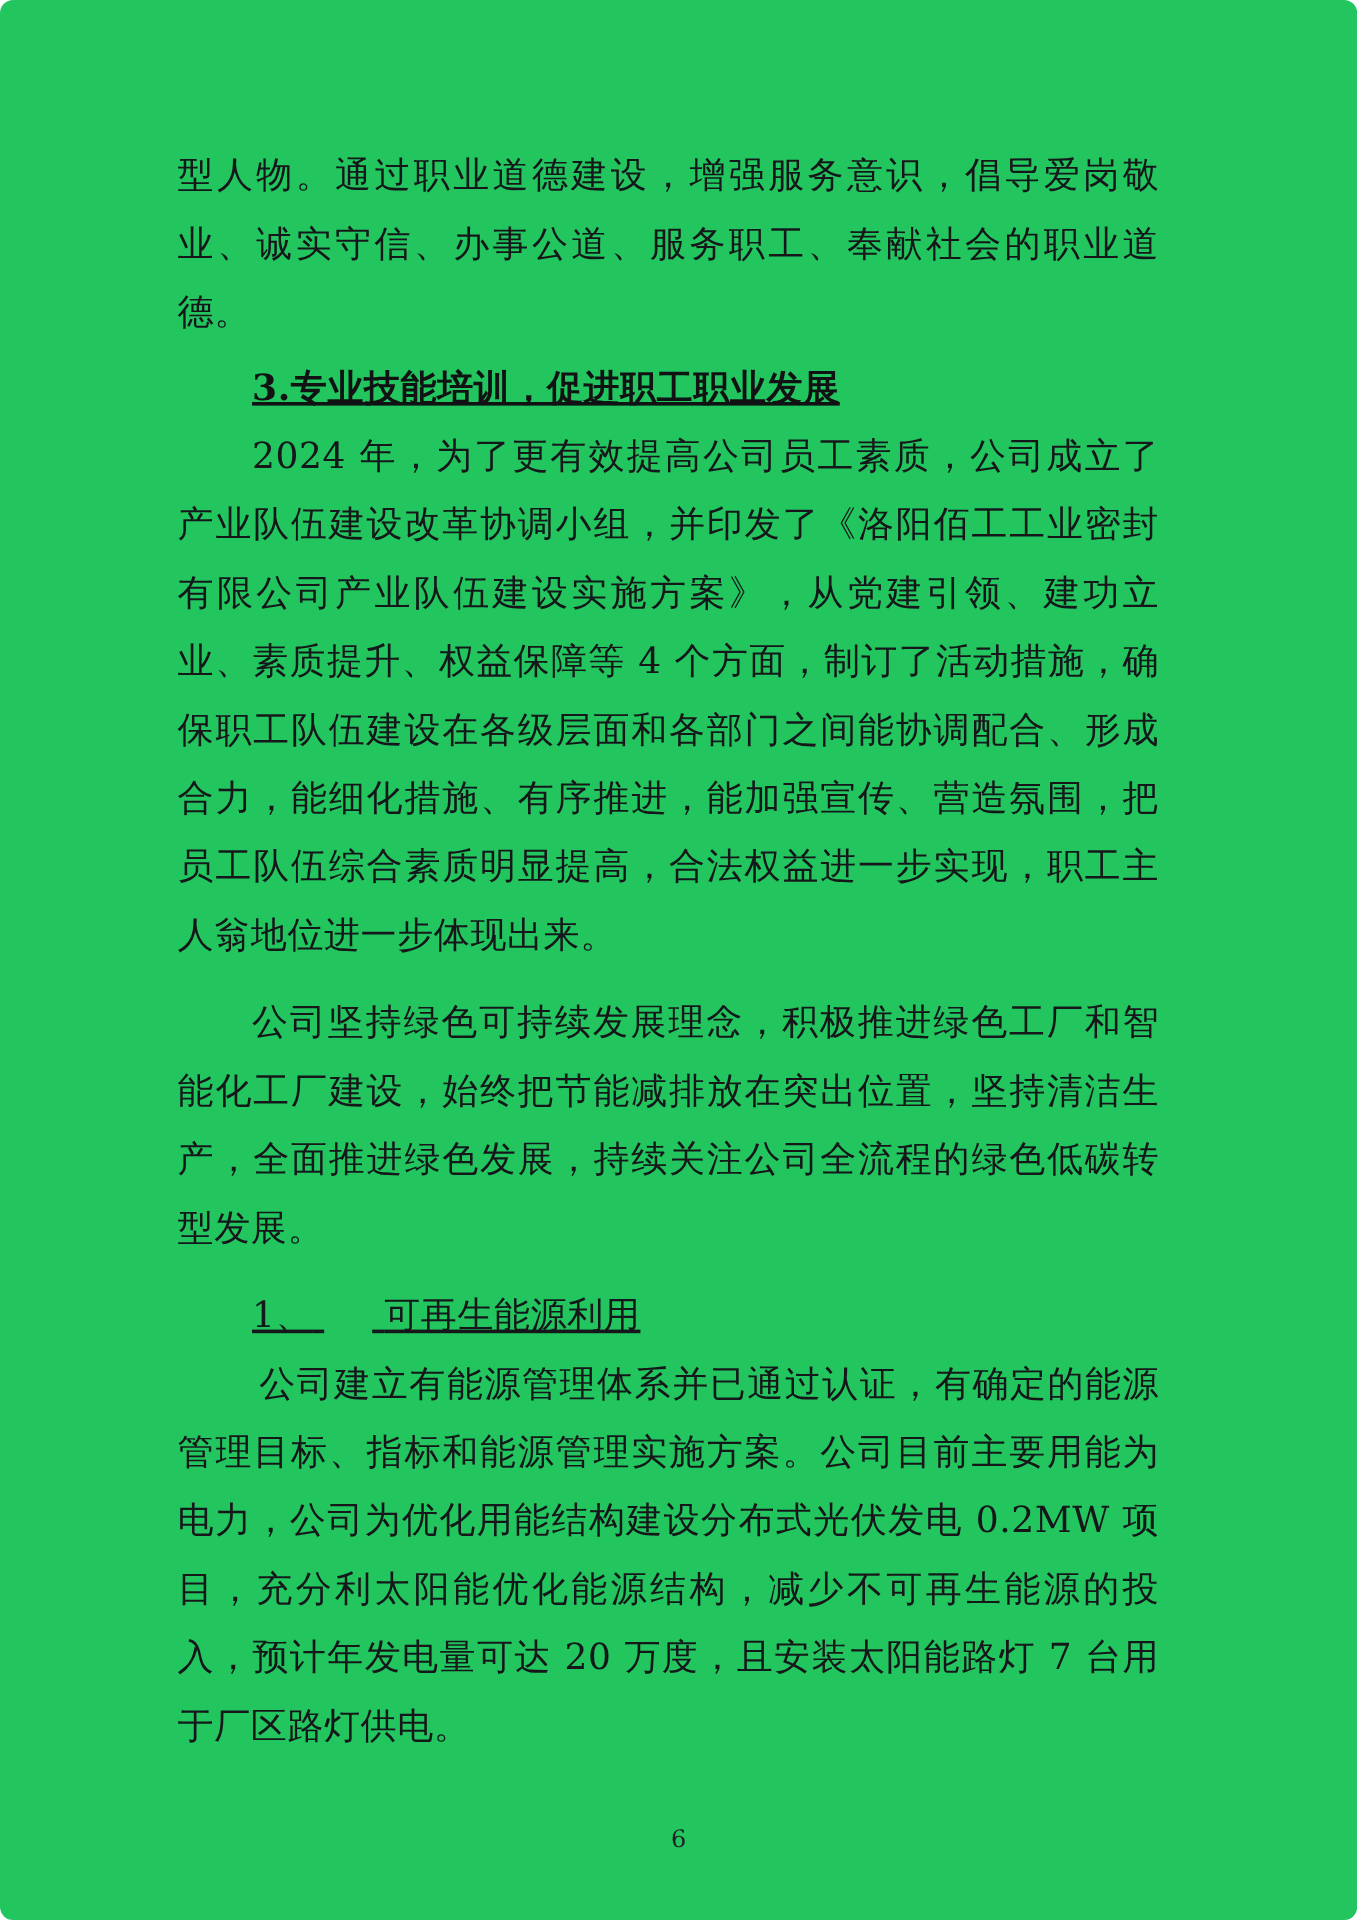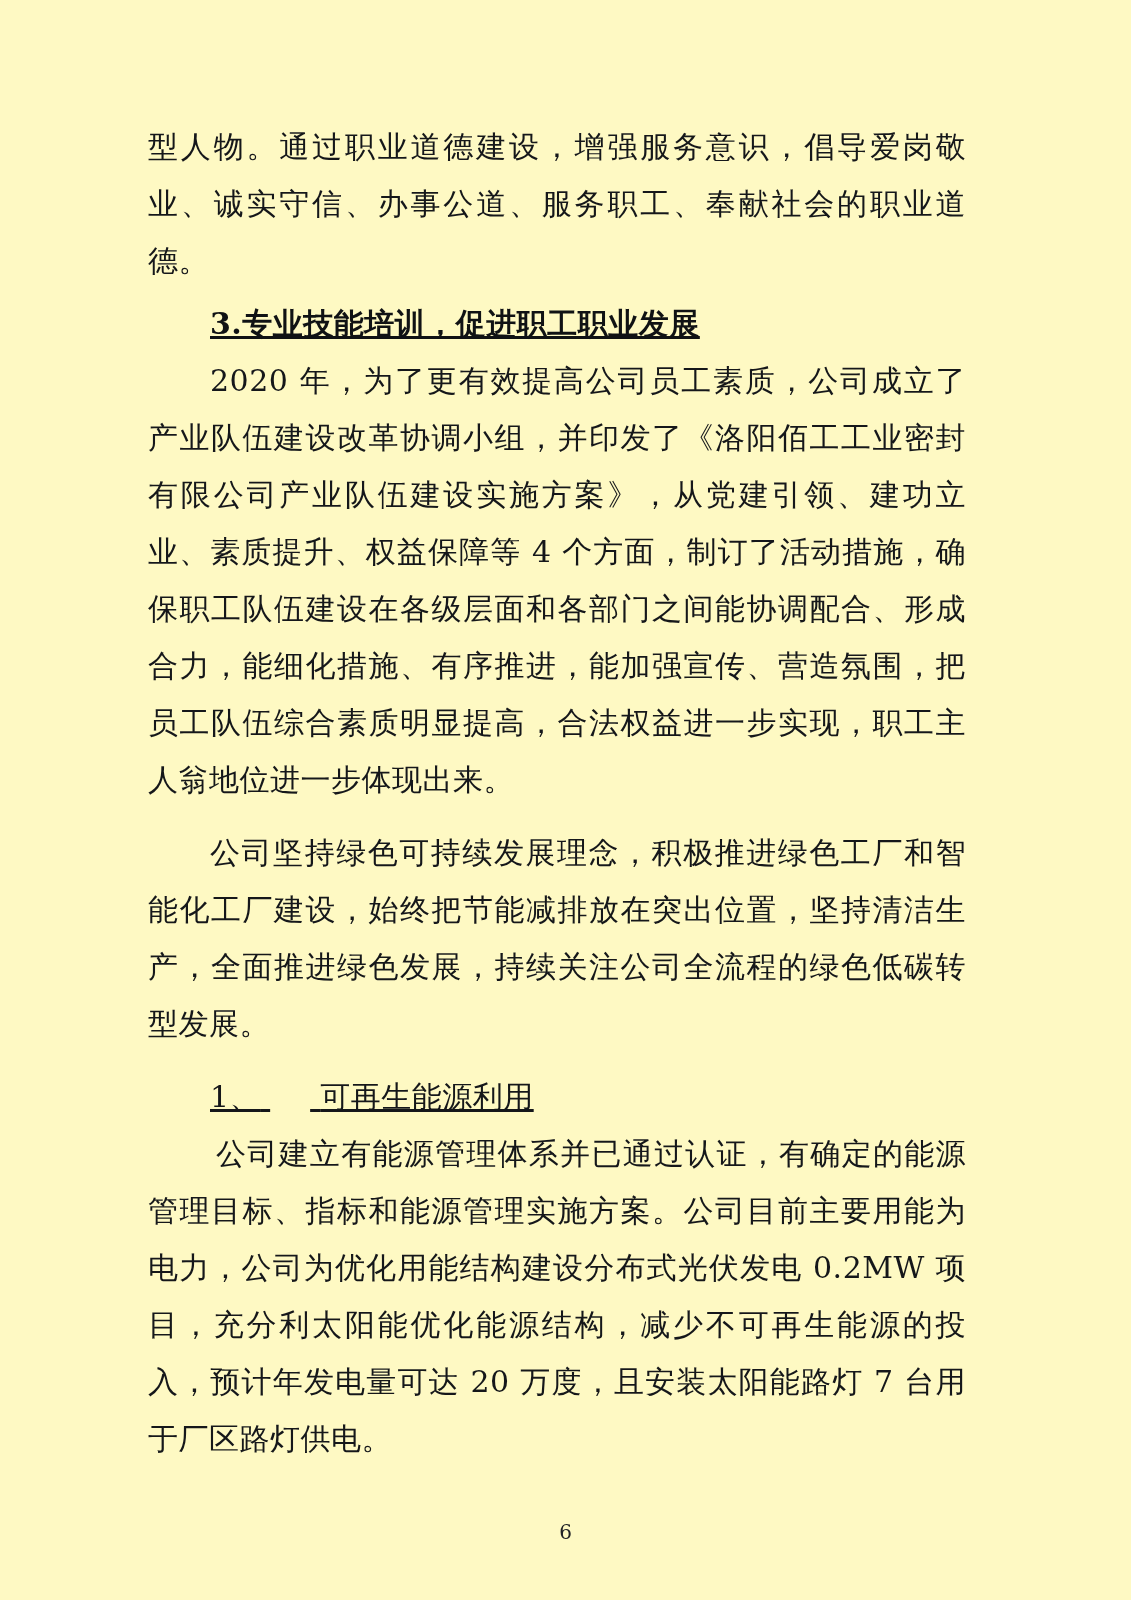--- a/index.html
+++ b/index.html
@@ -4,23 +4,24 @@
 <style>
   html, body {
     margin: 0;
     padding: 0;
     background: #ffffff;
   }
   .page {
     position: relative;
     width: 1131px;
     height: 1600px;
-    background: #fef9c3;
+    background: #22c55e;
     box-sizing: border-box;
     overflow: hidden;
+    border-radius: 11px;
   }
   .content {
     position: absolute;
     left: 148px;
     top: 118px;
     width: 818px;
   }
   .para {
     font-family: "DejaVu Serif", "Liberation Serif", serif;
     font-size: 30px;
@@ -80,21 +81,21 @@
 
 <div class="page">
   <div class="content">
 
     <p class="para">型人物。通过职业道德建设，增强服务意识，倡导爱岗敬业、诚实守信、办事公道、服务职工、奉献社会的职业道德。</p>
 
     <div class="gap-sm"></div>
 
     <p class="heading">3.专业技能培训，促进职工职业发展</p>
 
-    <p class="para indent">2020 年，为了更有效提高公司员工素质，公司成立了产业队伍建设改革协调小组，并印发了《洛阳佰工工业密封有限公司产业队伍建设实施方案》，从党建引领、建功立业、素质提升、权益保障等 4 个方面，制订了活动措施，确保职工队伍建设在各级层面和各部门之间能协调配合、形成合力，能细化措施、有序推进，能加强宣传、营造氛围，把员工队伍综合素质明显提高，合法权益进一步实现，职工主人翁地位进一步体现出来。</p>
+    <p class="para indent">2024 年，为了更有效提高公司员工素质，公司成立了产业队伍建设改革协调小组，并印发了《洛阳佰工工业密封有限公司产业队伍建设实施方案》，从党建引领、建功立业、素质提升、权益保障等 4 个方面，制订了活动措施，确保职工队伍建设在各级层面和各部门之间能协调配合、形成合力，能细化措施、有序推进，能加强宣传、营造氛围，把员工队伍综合素质明显提高，合法权益进一步实现，职工主人翁地位进一步体现出来。</p>
 
     <div class="gap-md"></div>
 
 
     <p class="para indent">公司坚持绿色可持续发展理念，积极推进绿色工厂和智能化工厂建设，始终把节能减排放在突出位置，坚持清洁生产，全面推进绿色发展，持续关注公司全流程的绿色低碳转型发展。</p>
 
     <div class="gap-md"></div>
 
     <p class="list-item">
       <span>1、</span>

